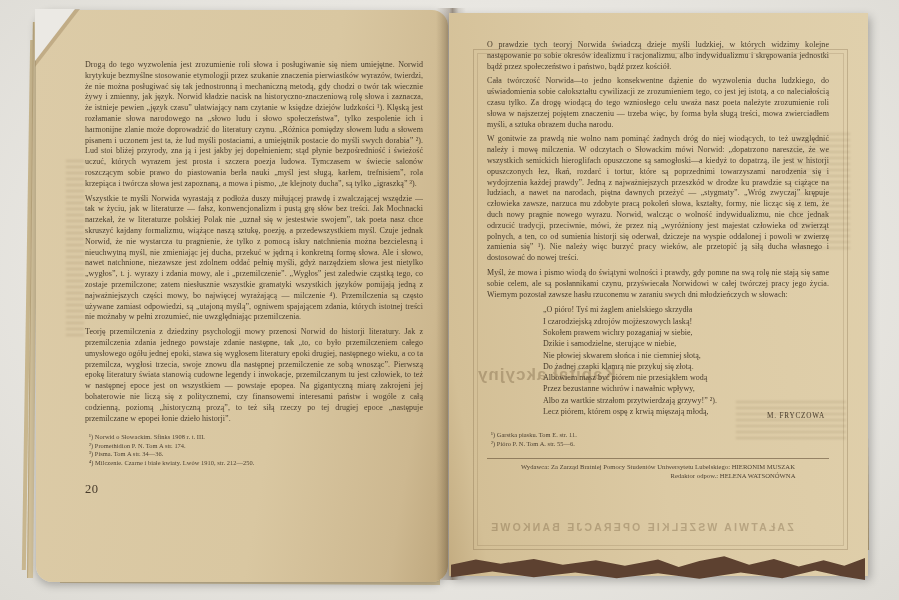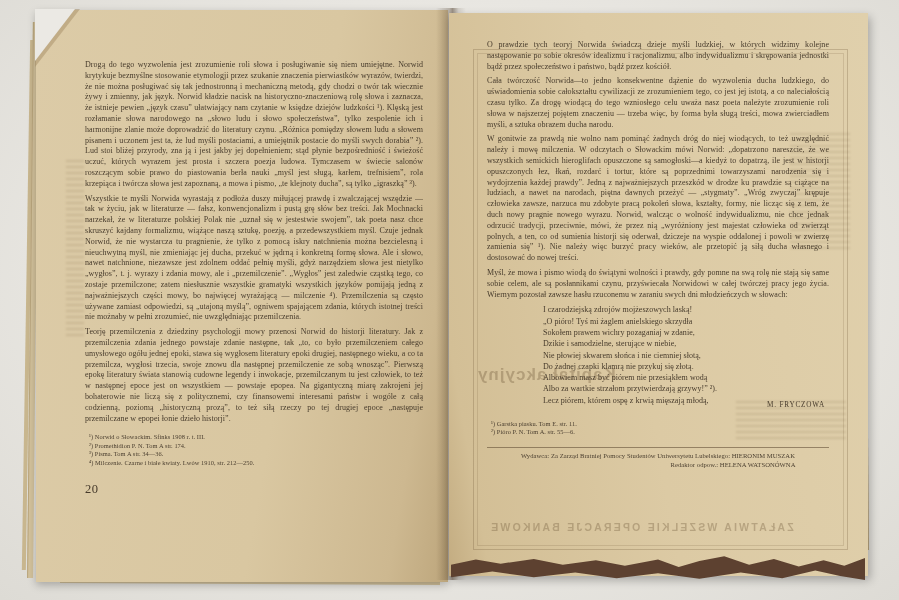--- a/index.html
+++ b/index.html
@@ -13,20 +13,21 @@
   .edge-l1{left:30px;top:22px;width:5px;height:556px;transform:rotate(.6deg);background:#d3c29c;border-left:1px solid #b9a57d;}
   .edge-l2{left:26px;top:40px;width:4px;height:530px;transform:rotate(.9deg);background:#c8b68e;}
   .edge-b1{left:60px;top:576px;width:380px;height:7px;transform:rotate(.3deg);background:#d0bf99;border-top:1px solid #b6a179;}
   .edge-r1{left:860px;top:30px;width:6px;height:520px;transform:rotate(-.4deg);background:#d2c09a;border-right:1px solid #b7a27a;}
   
   .page{position:absolute;color:#43372a;}
   .page-left{
     left:36px; top:10px; width:412px; height:572px;
     background:linear-gradient(100deg,#dccba7 0%,#d9c7a1 60%,#cdb890 88%,#bda67c 100%);
     box-shadow:0 3px 8px rgba(0,0,0,.25);
+    border-radius:16px;
   }
   .page-right{
     left:449px; top:13px; width:419px; height:563px;
     background:linear-gradient(260deg,#e0d0ac 0%,#dccaa4 55%,#d3bf96 92%,#c3ac81 100%);
     box-shadow:2px 4px 9px rgba(0,0,0,.28);
   }
   
   .corner-fold{position:absolute;top:0;left:0;width:0;height:0;
     border-top:52px solid #ebe9e4;border-right:40px solid transparent;}
   .corner-crease{position:absolute;top:0;left:0;width:0;height:0;
@@ -113,27 +114,28 @@
     <div class="ghost ghost-banner">ZAŁATWIA WSZELKIE OPERACJE BANKOWE</div>
     <div class="ghost-smudge smudge-1"></div>
     <div class="ghost-smudge smudge-2"></div>
 
     <div class="textblock tb-right">
       <p class="para">O prawdzie tych teoryj Norwida świadczą dzieje myśli ludzkiej, w których widzimy kolejne następowanie po sobie okresów idealizmu i racjonalizmu, albo indywidualizmu i skrępowania jednostki bądź przez społeczeństwo i państwo, bądź przez kościół.</p>
       <p class="para">Cała twórczość Norwida—to jedno konsekwentne dążenie do wyzwolenia ducha ludzkiego, do uświadomienia sobie całokształtu cywilizacji ze zrozumieniem tego, co jest jej istotą, a co naleciałością czasu tylko.  Za drogę wiodącą do tego wzniosłego celu uważa nasz poeta należyte zrozumienie roli słowa w najszerzej pojętem znaczeniu — trzeba więc, by forma była sługą treści, mowa zwierciadłem myśli, a sztuka obrazem ducha narodu.</p>
       <p class="para">W gonitwie za prawdą nie wolno nam pominąć żadnych dróg do niej wiodących, to też uwzględnić należy i mowę milczenia.  W odczytach o Słowackim mówi Norwid: „dopatrzono nareszcie, że we wszystkich semickich hieroglifach opuszczone są samogłoski—a kiedyż to dopatrzą, ile jest w historji opuszczonych łez, łkań, rozdarć i tortur, które są poprzednimi towarzyszami narodzenia się i wydojrzenia każdej prawdy”. Jedną z najważniejszych przeszkód w drodze ku prawdzie są ciążące na ludziach, a nawet na narodach, piętna dawnych przeżyć — „stygmaty”.  „Wróg zwyczaj” krępuje człowieka zawsze, narzuca mu zdobyte pracą pokoleń słowa, kształty, formy, nie licząc się z tem, że duch nowy pragnie nowego wyrazu.  Norwid, walcząc o wolność indywidualizmu, nie chce jednak odrzucić tradycji, przeciwnie, mówi, że przez nią „wyróżniony jest majestat człowieka od zwierząt polnych, a ten, co od sumienia historji się oderwał, dziczeje na wyspie oddalonej i powoli w zwierzę zamienia się” ¹).  Nie należy więc burzyć pracy wieków, ale przetopić ją siłą ducha własnego i dostosować do nowej treści.</p>
       <p class="para">Myśl, że mowa i pismo wiodą do świątyni wolności i prawdy, gdy pomne na swą rolę nie stają się same sobie celem, ale są posłannikami czynu, przyświecała Norwidowi w całej twórczej pracy jego życia.  Wiernym pozostał zawsze hasłu rzuconemu w zaraniu swych dni młodzieńczych w słowach:</p>
       <div class="poem">
+        <div class="poem-line">„O pióro! Tyś mi żaglem anielskiego skrzydła</div>
         <div class="poem-line">I czarodziejską zdrojów mojżeszowych laską!</div>
-        <div class="poem-line">„O pióro! Tyś mi żaglem anielskiego skrzydła</div>
-        <div class="poem-line">Sokołem prawem wichry pozaganiaj w zdanie,</div>
+        <div class="poem-line">Sokołem prawem wichry pozaganiaj w siebie,</div>
         <div class="poem-line">Dzikie i samodzielne, sterujące w niebie,</div>
         <div class="poem-line">Nie płowiej skwarem słońca i nie ciemniej słotą,</div>
         <div class="poem-line">Do żadnej czapki klamrą nie przykuj się złotą.</div>
         <div class="poem-line">Albowiem masz być piórem nie przesiąkłem wodą</div>
+        <div class="poem-line">Przez bezustanne wichrów i nawałnic wpływy,</div>
         <div class="poem-line">Albo za wartkie strzałom przytwierdzają grzywy!” ²).</div>
         <div class="poem-line">Lecz piórem, którem ospę z krwią mięszają młodą,</div>
       </div>
       <div class="signature">M. FRYCZOWA</div>
       <div class="footnotes">
         <div class="footnote">¹)  Garstka piasku.  Tom E. str. 11.</div>
         <div class="footnote">²)  Pióro P. N. Tom A. str. 55—6.</div>
       </div>
       <div class="imprint">
         <div>Wydawca: Za Zarząd Bratniej Pomocy Studentów Uniwersytetu Lubelskiego:  HIERONIM MUSZAK</div>

